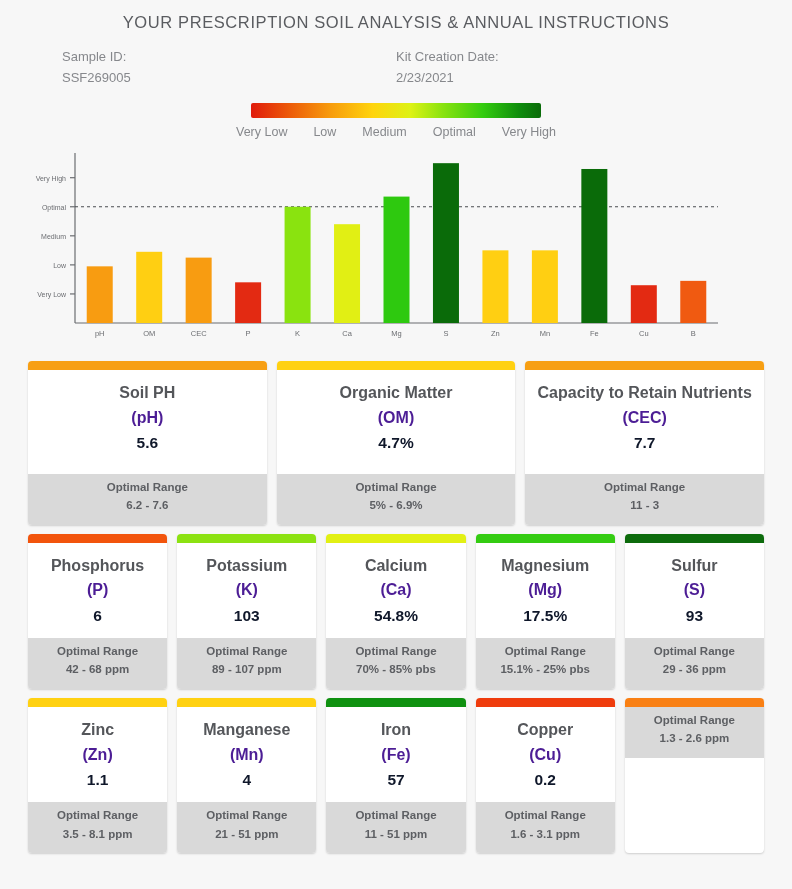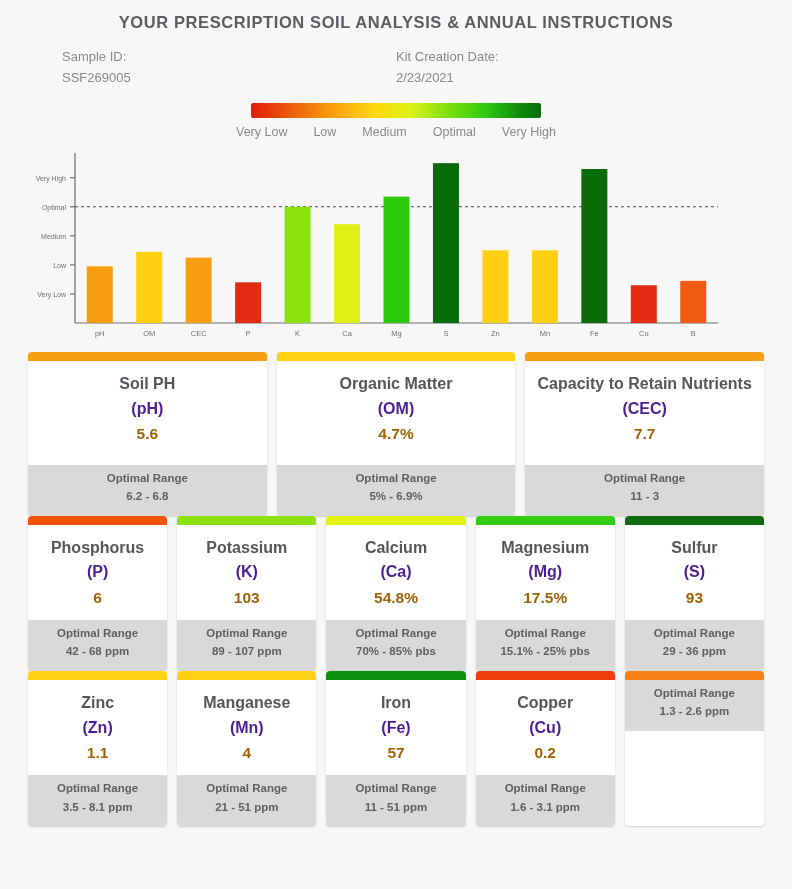--- a/index.html
+++ b/index.html
@@ -15,21 +15,21 @@
     overflow: hidden;
     position: relative;
   }
 
   
   .report-title {
     text-align: center;
     font-size: 16.5px;
     letter-spacing: 0.6px;
     color: #5a5c60;
-    font-weight: 700;
+    font-weight: 400;
     padding-top: 13px;
   }
   .meta-row {
     display: flex;
     margin-top: 14px;
     padding: 0 62px;
   }
   .meta-cell {
     flex: 1;
     font-size: 13px;
@@ -70,20 +70,21 @@
     height: 205px;
     margin-top: 8px;
   }
   .chart-svg { display: block; }
 
   
   .card-row {
     display: flex;
     gap: 10px;
     padding: 0 28px;
+    margin-top: 9px;
     box-sizing: border-box;
   }
   .card {
     flex: 1;
     background: #fff;
     border-radius: 4px;
     box-shadow: 0 1px 2px rgba(0,0,0,0.17);
     overflow: hidden;
     display: flex;
     flex-direction: column;
@@ -107,21 +108,21 @@
   }
   .card-symbol {
     font-size: 16px;
     font-weight: bold;
     color: #4c1d95;
     line-height: 1.55;
   }
   .card-value {
     font-size: 15.5px;
     font-weight: bold;
-    color: #a16207;
+    color: #0f172a;
     line-height: 1.6;
     margin-top: 1px;
     text-align: center;
   }
   .card-footer {
     background: #d9d9d9;
     text-align: center;
     padding: 4px 4px 10px;
     font-size: 11.5px;
     font-weight: bold;
@@ -237,21 +238,21 @@
 <div class="card-row row-main" id="row-primary">
     <div class="card">
       <div class="card-accent" style="background: rgb(247, 159, 20);"></div>
       <div class="card-body">
         <div class="card-name">Soil PH</div>
         <div class="card-symbol">(pH)</div>
         <div class="card-value">5.6</div>
       </div>
       <div class="card-footer">
         <span class="footer-label">Optimal Range</span>
-        <span class="footer-range">6.2 - 6.8</span>
+        <span class="footer-range">6.2 - 7.6</span>
       </div>
     </div>
     <div class="card">
       <div class="card-accent" style="background: rgb(255, 209, 18);"></div>
       <div class="card-body">
         <div class="card-name">Organic Matter</div>
         <div class="card-symbol">(OM)</div>
         <div class="card-value">4.7%</div>
       </div>
       <div class="card-footer">

